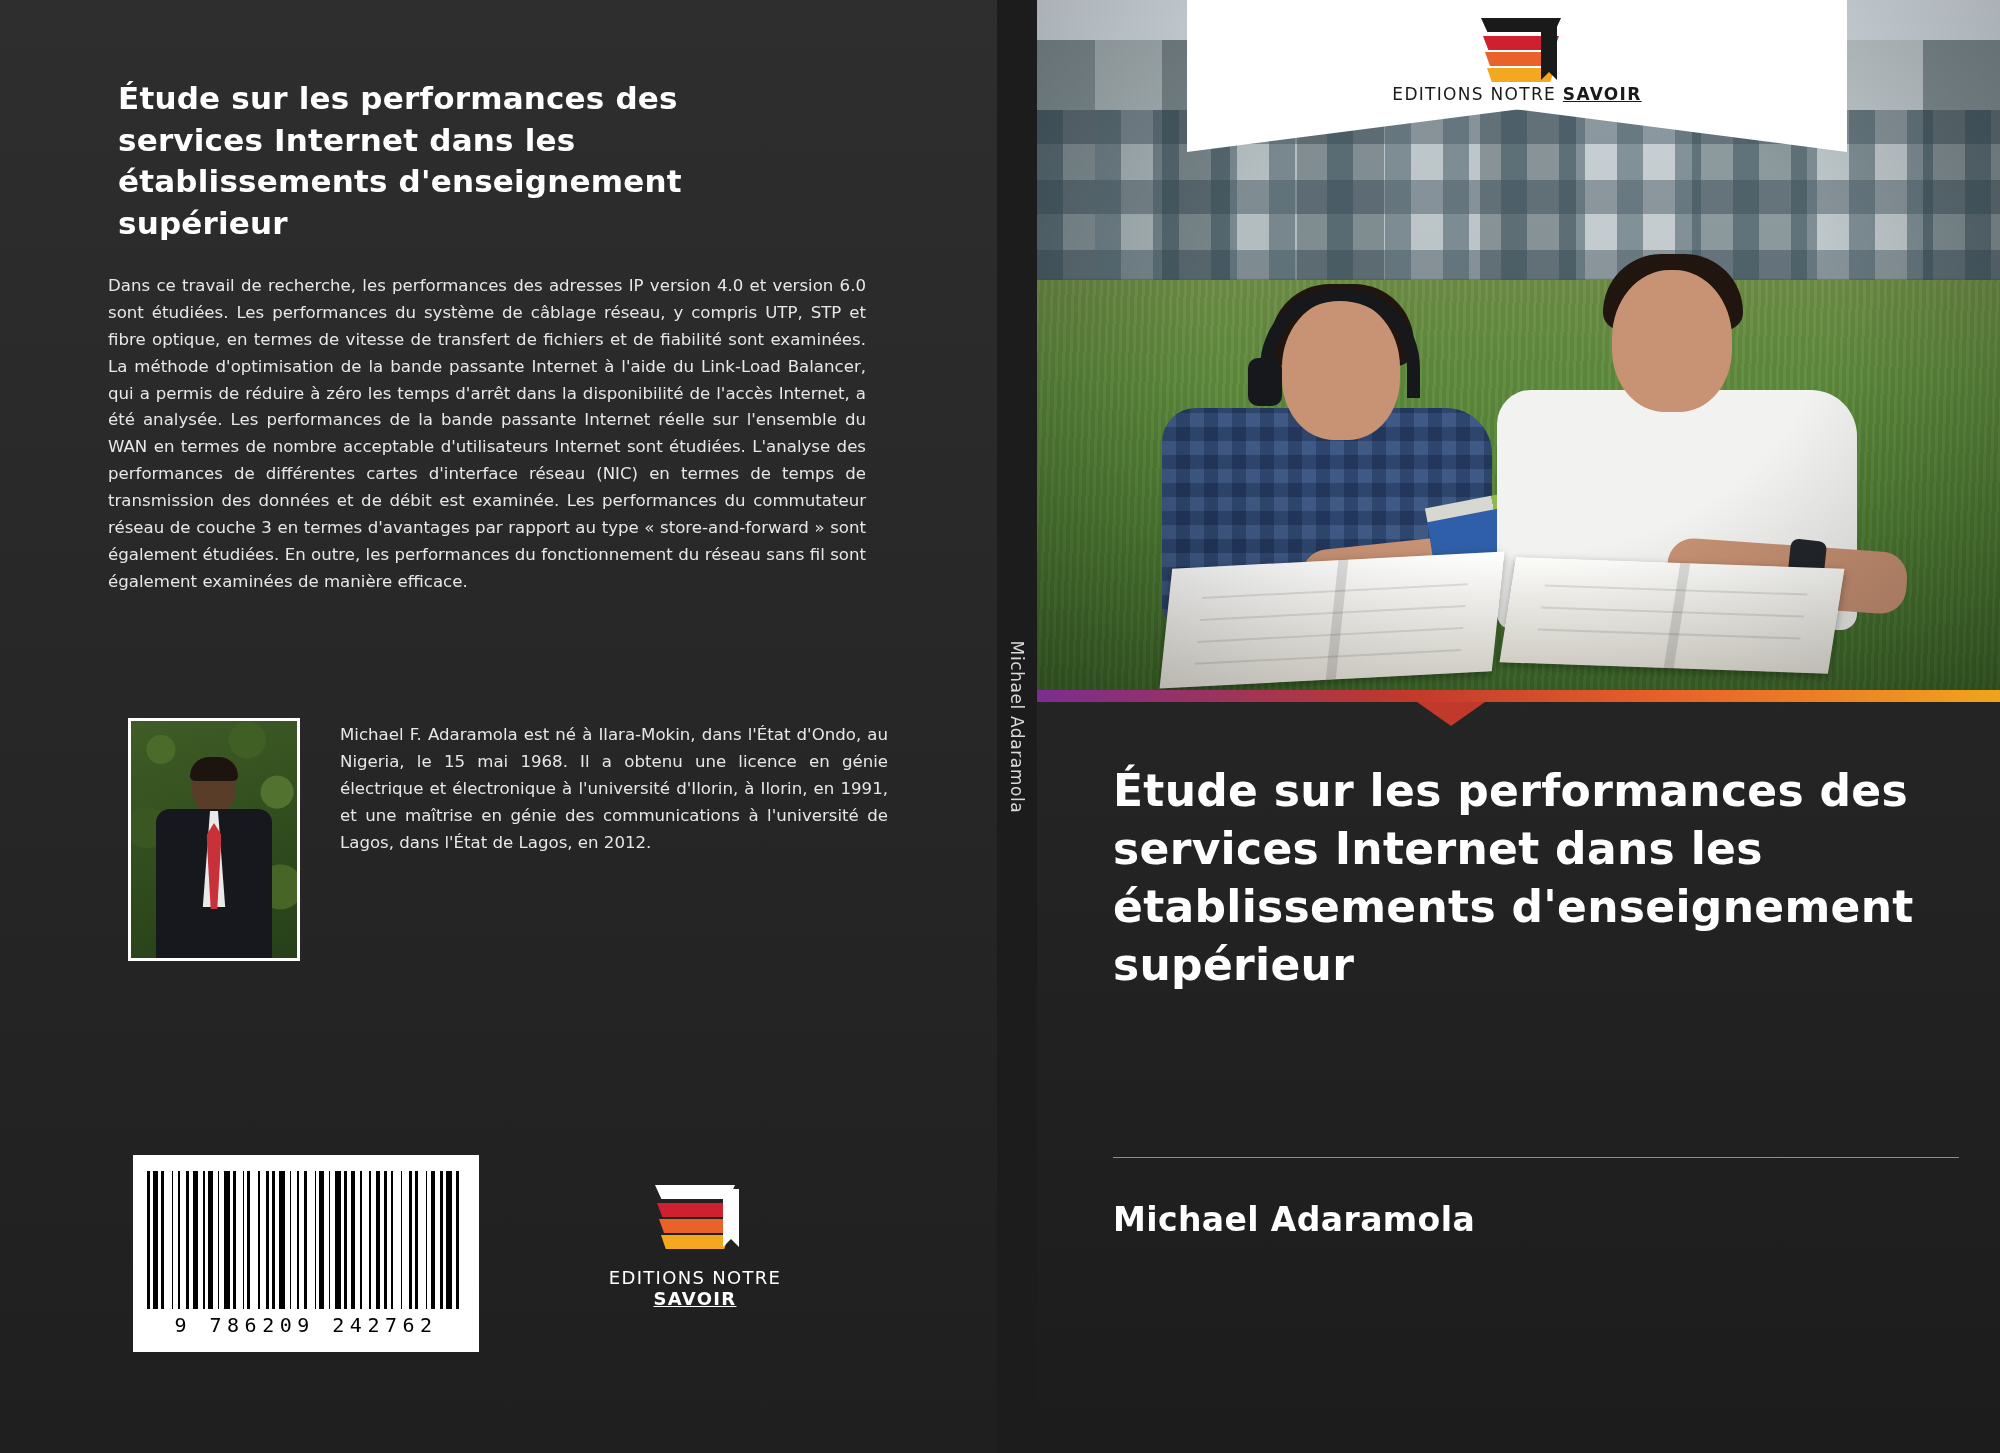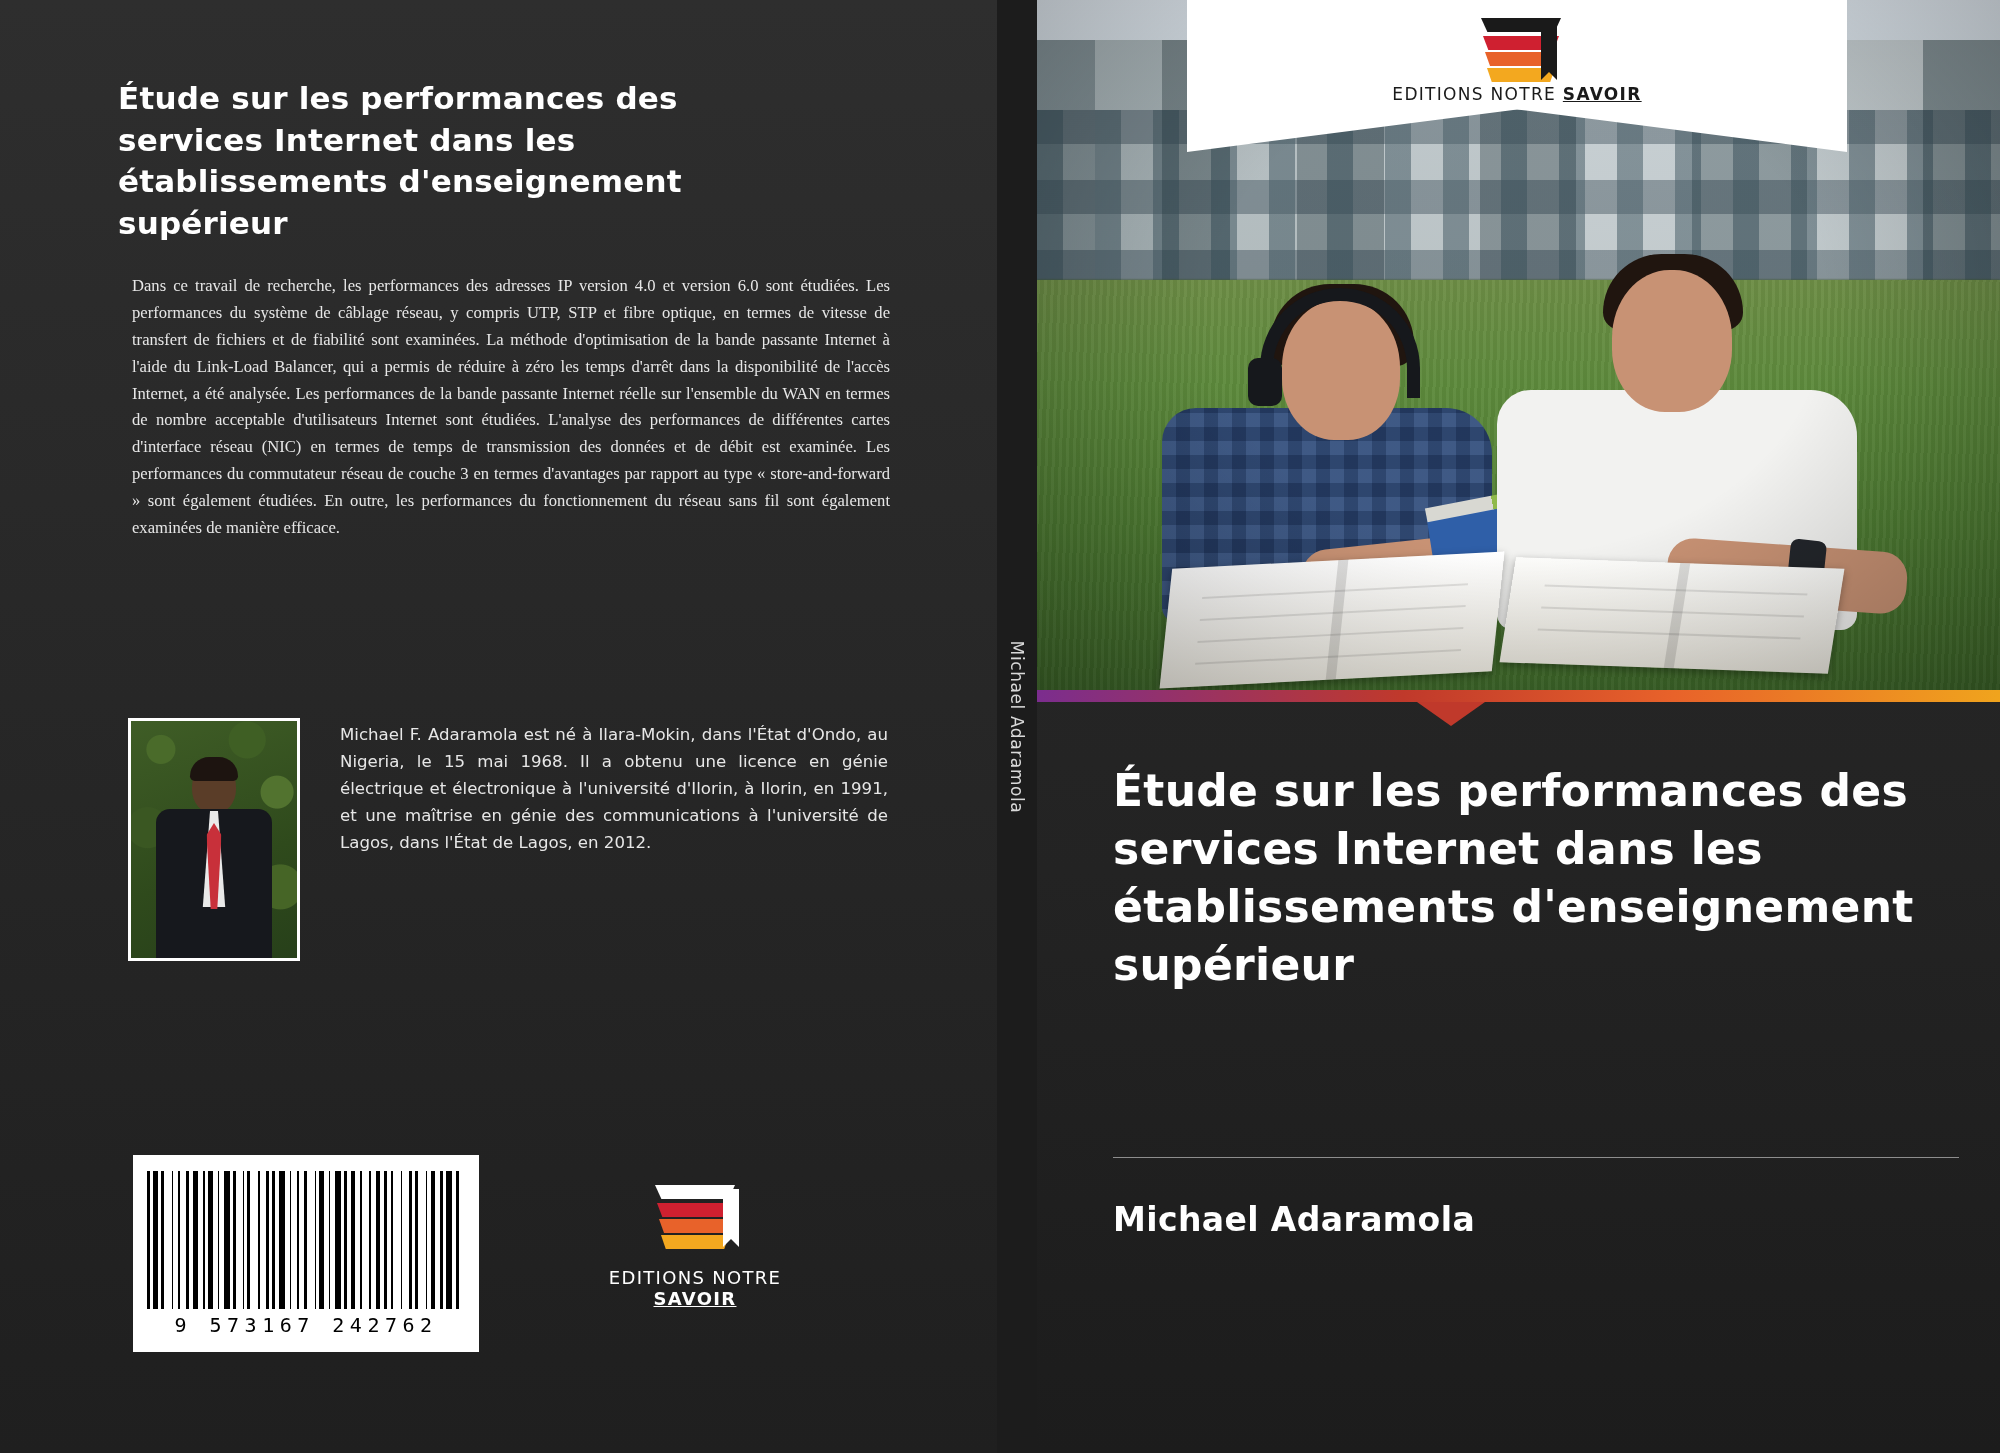--- a/index.html
+++ b/index.html
@@ -30,27 +30,26 @@
     left: 118px; top: 78px;
     width: 700px;
     color: #ffffff;
     font-size: 31px;
     font-weight: bold;
     line-height: 1.34;
     letter-spacing: 0.2px;
   }
   .back-abstract {
     position: absolute;
-    left: 132px; top: 273px;
+    left: 108px; top: 273px;
     width: 758px;
     color: #e7e7e7;
     font-size: 16.6px;
     line-height: 1.62;
     text-align: justify;
-    font-family: Liberation Serif, serif;
   }
   .author-block {
     position: absolute;
     left: 128px; top: 718px;
     width: 760px;
   }
   .author-photo {
     position: absolute;
     left: 0; top: 0;
     width: 172px; height: 243px;
@@ -445,21 +444,21 @@
           <i style="left: 244.477px; width: 1.48928px;"></i>
           <i style="left: 253.804px; width: 1.48928px;"></i>
           <i style="left: 261.643px; width: 2.97856px;"></i>
           <i style="left: 267.992px; width: 2.97856px;"></i>
           <i style="left: 278.808px; width: 1.48928px;"></i>
           <i style="left: 283.668px; width: 4.46783px;"></i>
           <i style="left: 292.996px; width: 2.97856px;"></i>
           <i style="left: 299.345px; width: 5.95711px;"></i>
           <i style="left: 308.672px; width: 2.97856px;"></i>
         </div>
-      <div class="barcode-num">9 573167 242762</div>
+      <div class="barcode-num">9 786209 242762</div>
     </div>
 
     <div class="pub-logo-back">
       <div class="logo-mark">
         <span class="lm-top"></span>
         <span class="lm-r1"></span>
         <span class="lm-r2"></span>
         <span class="lm-r3"></span>
         <span class="lm-book"></span>
       </div>

